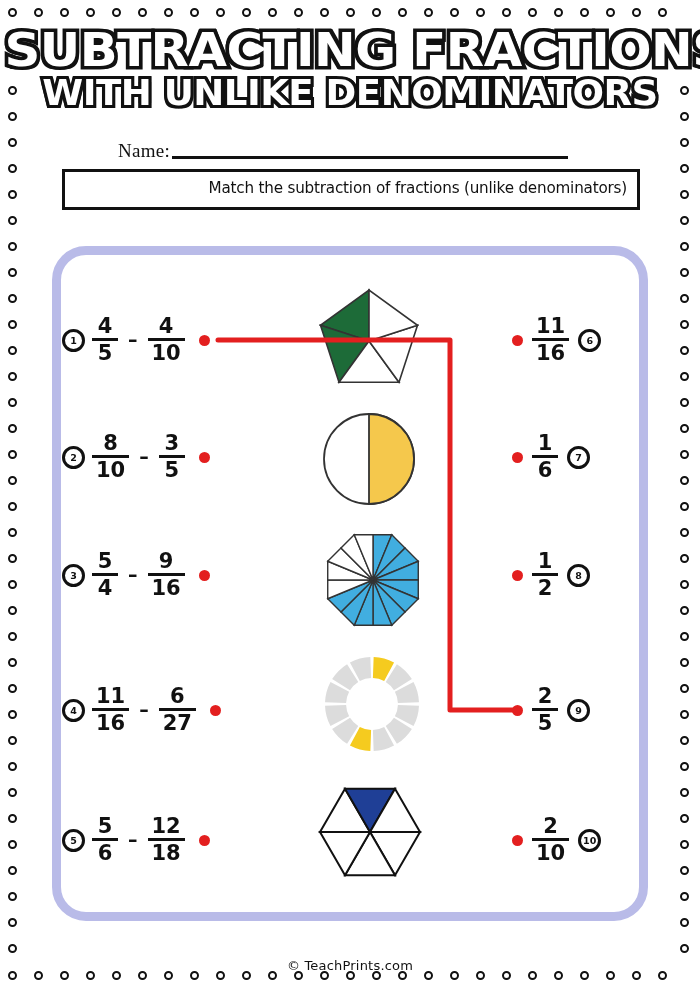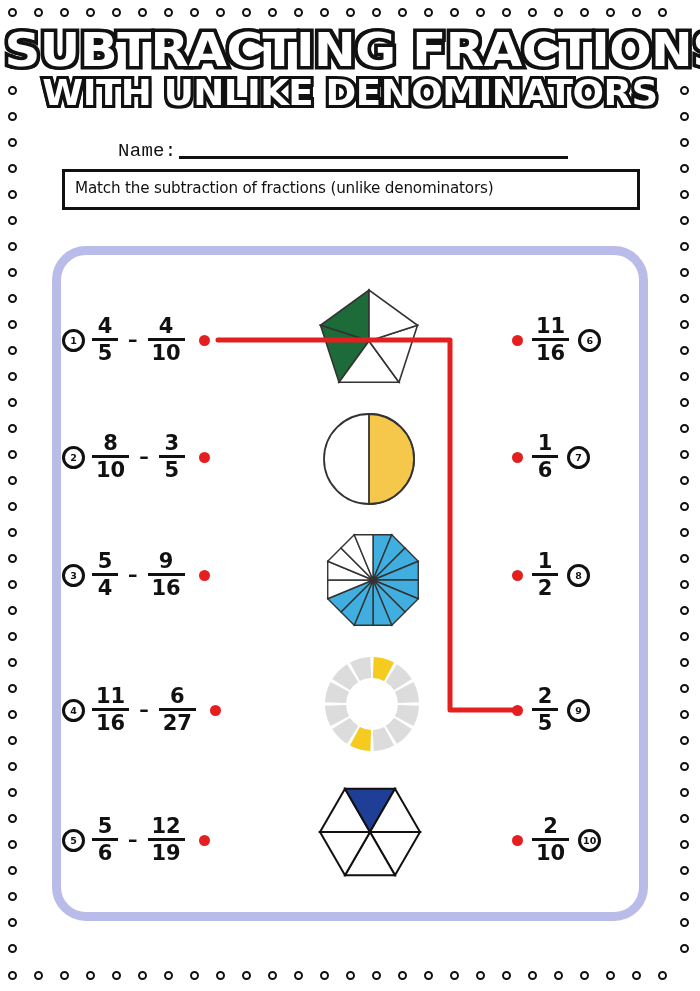--- a/index.html
+++ b/index.html
@@ -45,34 +45,34 @@
     text-shadow:
        2.5px 2.5px 0 #111, -2.5px 2.5px 0 #111, 2.5px -2.5px 0 #111, -2.5px -2.5px 0 #111;
   }
 
   
   .name-row{
     position:absolute;left:118px;top:134px;width:450px;height:28px;
     display:flex;align-items:flex-end;
   }
   .name-label{
-    font-family:Liberation Mono, monospace;
+    font-family:Liberation Serif, serif;
     font-size:19px;color:#111;letter-spacing:0.3px;
   }
   .name-line{
     flex:1;border-bottom:3.5px solid #111;margin-left:2px;margin-bottom:3px;height:1px;
   }
 
   
   .instr-box{
     position:absolute;left:62px;top:169px;width:578px;
     border:3px solid #111;
     box-sizing:border-box;
     padding:7px 10px 9px 10px;
-    text-align:left;
+    text-align:right;
     background:#ffffff;
   }
   .instr-text{
     font-family:"DejaVu Sans", sans-serif;
     font-size:15.2px;line-height:1.28;color:#111;letter-spacing:-0.2px;
   }
 
   
   .panel{
     position:absolute;left:52px;top:246px;width:596px;height:675px;
@@ -346,21 +346,21 @@
         <div class="num-badge">5</div>
         <div class="frac">
           <div class="num">5</div>
           <div class="bar"></div>
           <div class="den">6</div>
         </div>
         <span class="minus">–</span>
         <div class="frac">
           <div class="num">12</div>
           <div class="bar"></div>
-          <div class="den">19</div>
+          <div class="den">18</div>
         </div>
         <span style="margin-left: 7px; display: flex;">
           <div class="dot"></div>
         </span>
       </div>
       <div class="right-item" style="left: 512px; top: 318px; height: 44px;">
         <div class="dot"></div>
         <div class="frac">
           <div class="num">11</div>
           <div class="bar"></div>
@@ -454,13 +454,14 @@
           <path d="M 52 47 L 2 47.00000000000001 L 26.99999999999998 3.698729810778083 Z" fill="#ffffff" stroke="#111111" stroke-width="2"></path>
           <path d="M 52 47 L 26.99999999999998 3.698729810778083 L 77 3.698729810778069 Z" fill="#1f3f96" stroke="#111111" stroke-width="2"></path>
           <path d="M 52 47 L 77 3.698729810778069 L 102 47 Z" fill="#ffffff" stroke="#111111" stroke-width="2"></path>
         </svg></div>
     </div>
 
   <svg class="connector" viewBox="0 0 700 991">
     <path id="conn1" d="M 218 340 L 450 340 L 450 710 L 518 710" fill="none" stroke="#e31f1f" stroke-width="5" stroke-linecap="round" stroke-linejoin="round"></path>
   </svg>
 
+  <div class="footer">© TeachPrints.com</div>
 </div>
 
 </body></html>

